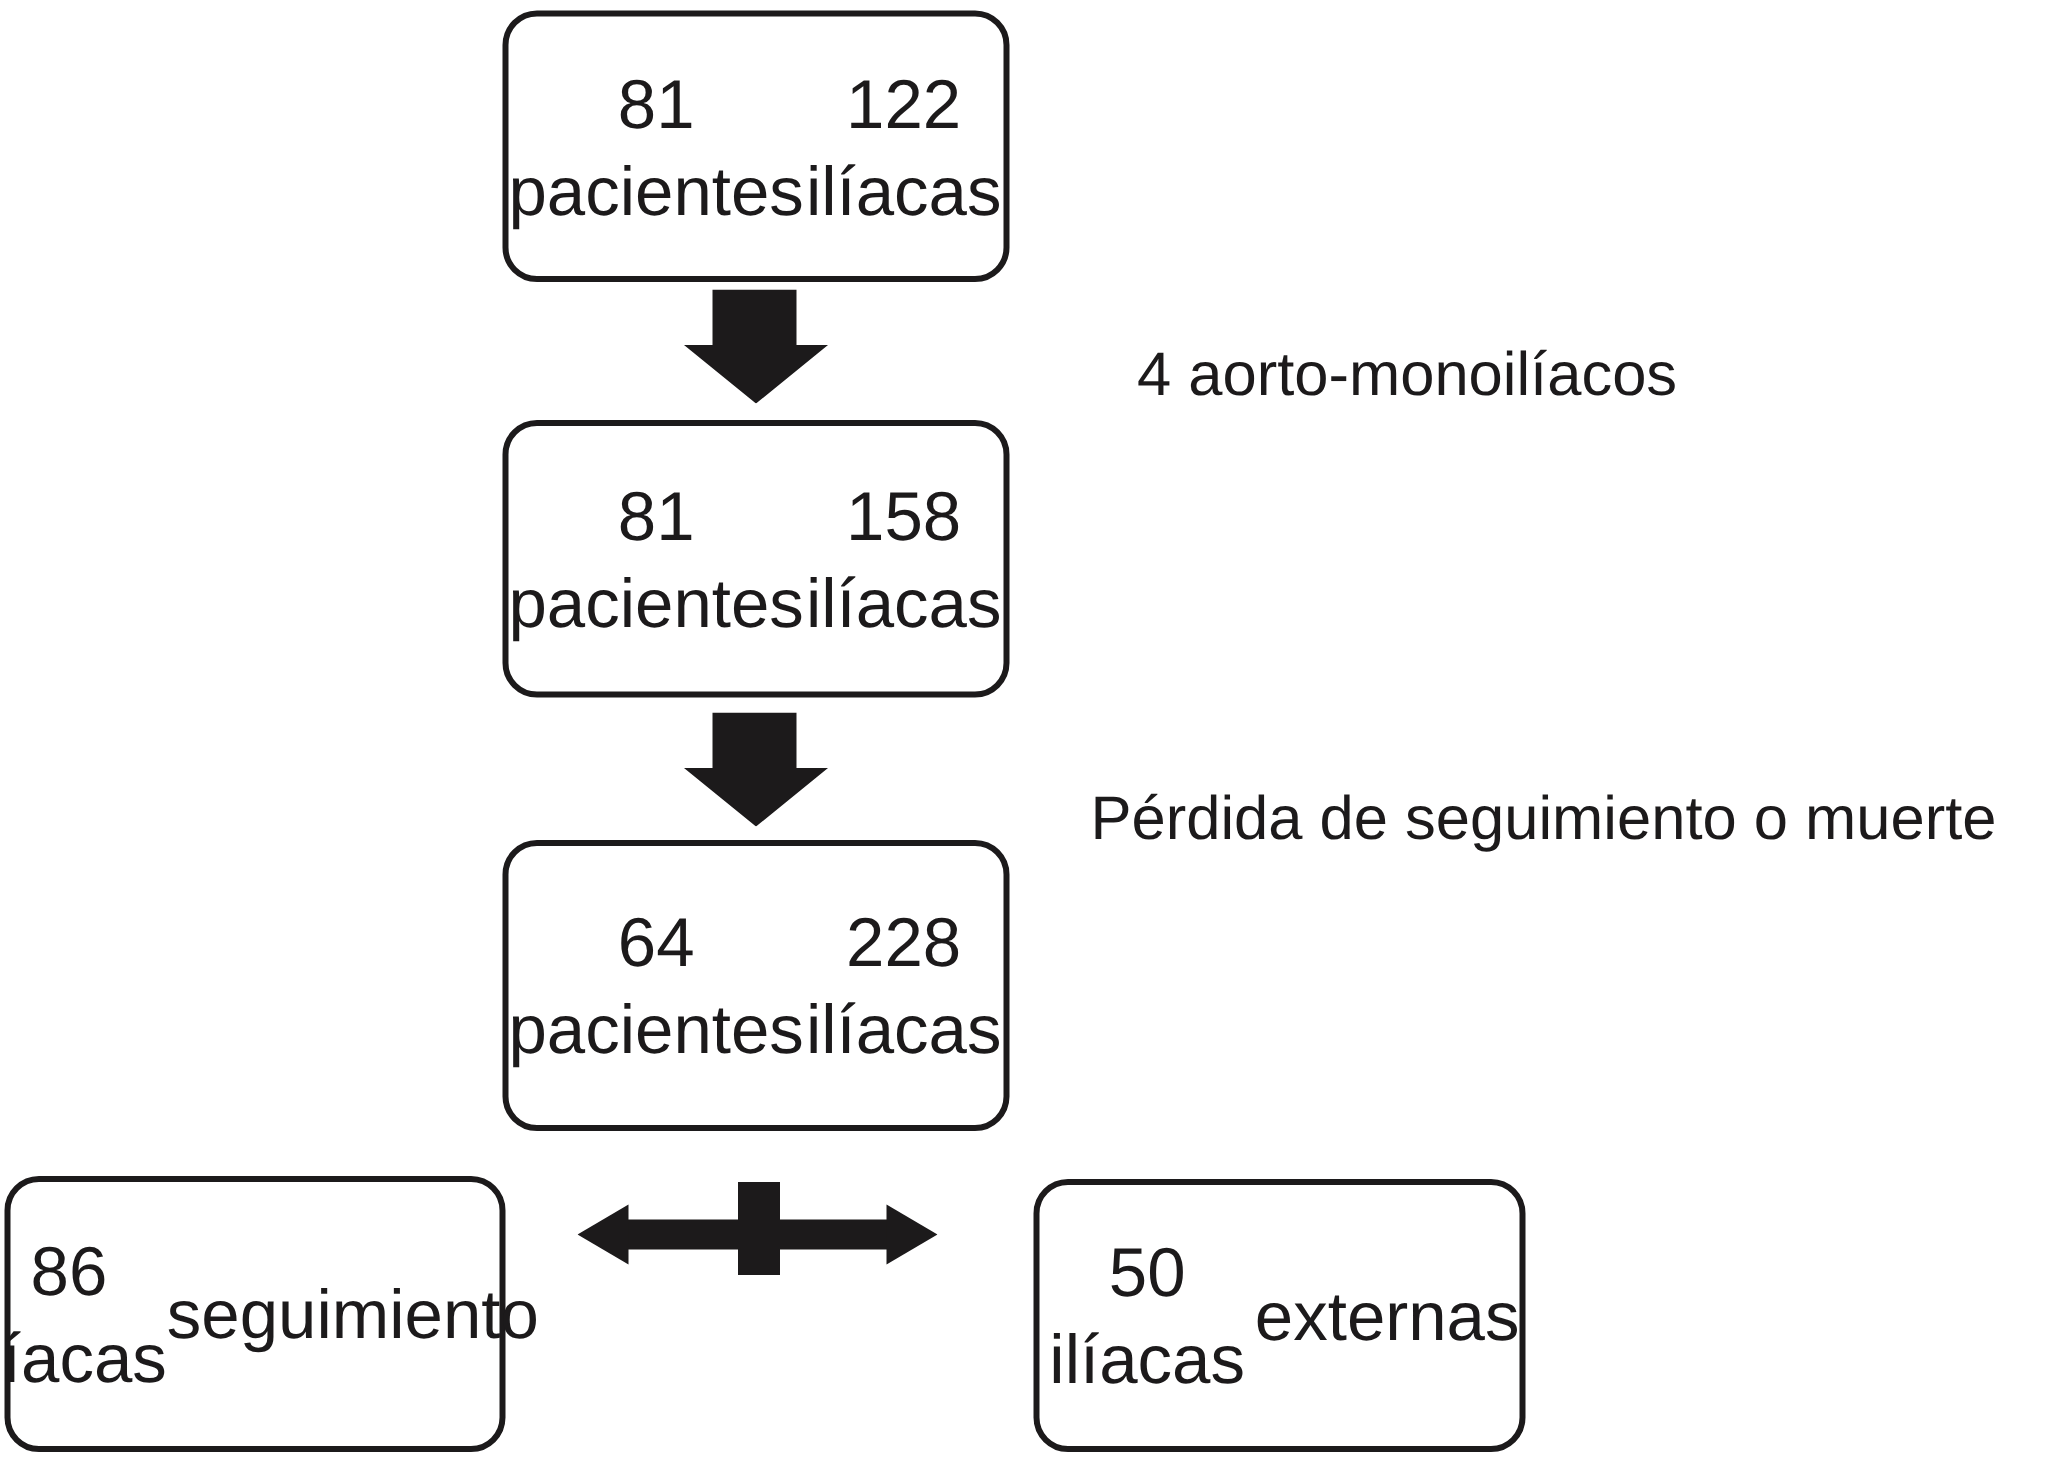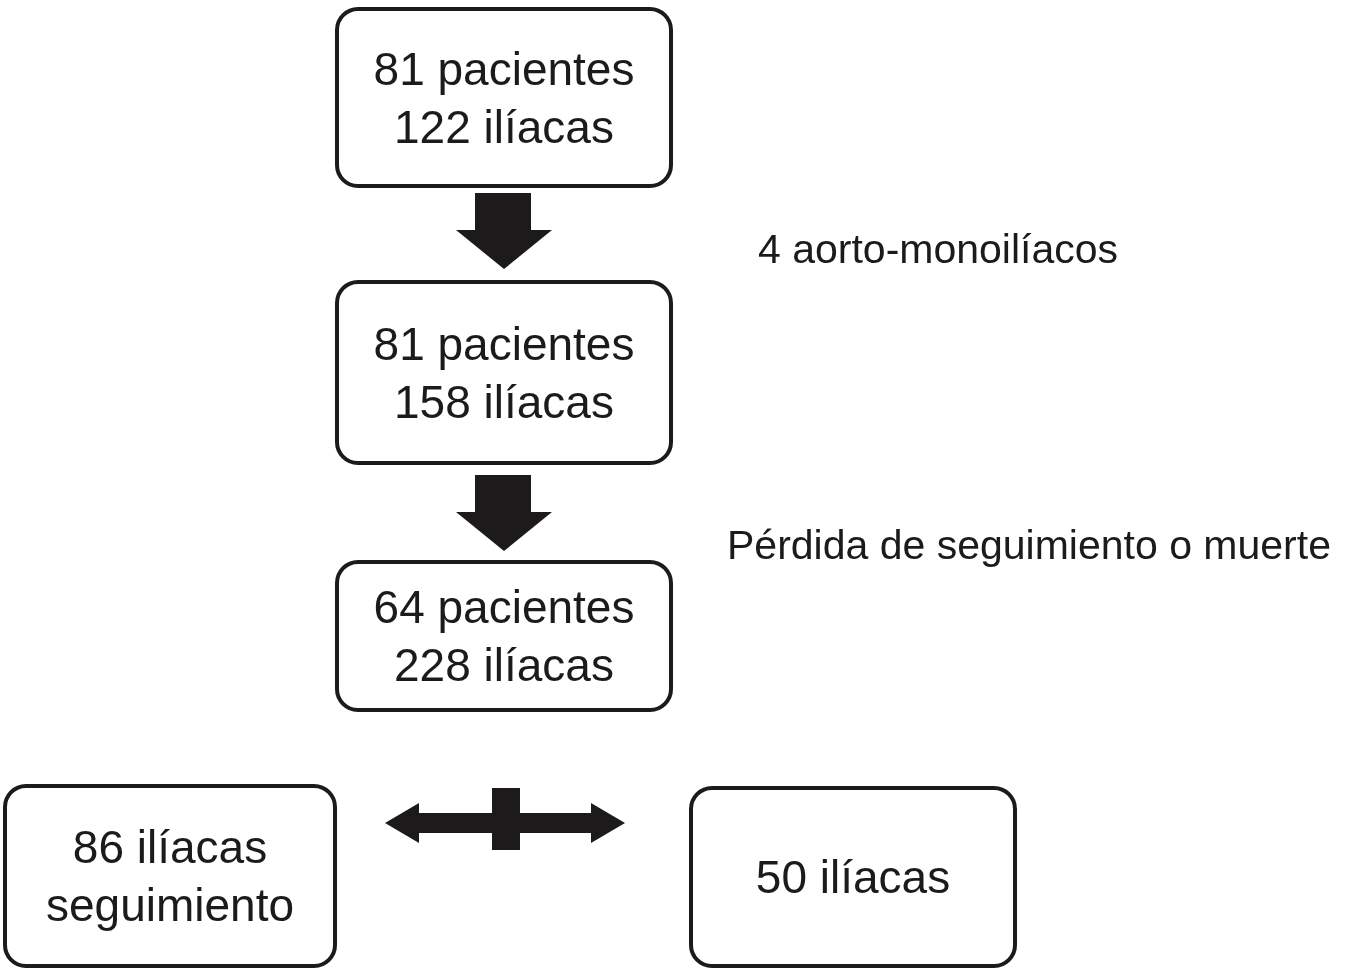--- a/index.html
+++ b/index.html
@@ -18,31 +18,31 @@
     font-family: "Liberation Sans", "DejaVu Sans", sans-serif;
     color: var(--ink);
     overflow: hidden;
   }
   .box {
     position: absolute;
     border: 4px solid var(--ink);
     border-radius: 23px;
     background: var(--background);
     display: flex;
-    flex-direction: column;
+    flex-direction: row;
     align-items: center;
     justify-content: center;
     text-align: center;
     font-size: 46px;
     line-height: 58px;
     color: var(--ink);
   }
   .box-1   { left: 335px; top: 7px;   width: 338px; height: 181px; }
   .box-2   { left: 335px; top: 280px; width: 338px; height: 185px; }
-  .box-3   { left: 335px; top: 560px; width: 338px; height: 152px; }
+  .box-3   { left: 335px; top: 560px; width: 338px; height: 194px; }
   .box-left  { left: 3px;   top: 784px; width: 334px; height: 184px; align-items: center; }
   .box-right { left: 689px; top: 786px; width: 328px; height: 182px; }
   .arrow-down {
     position: absolute;
     left: 456px;
     width: 96px;
     height: 76px;
   }
   .arrow-down-1 { top: 193px; }
   .arrow-down-2 { top: 475px; }
@@ -104,15 +104,16 @@
     <rect class="arrow-fill" x="107" y="2" width="28" height="62"></rect>
   </svg>
 
   <div class="box box-left">
     <div>86 ilíacas</div>
     <div>seguimiento</div>
   </div>
 
   <div class="box box-right">
     <div>50 ilíacas</div>
+    <div>externas</div>
   </div>
 
 </div>
 
 </body></html>

